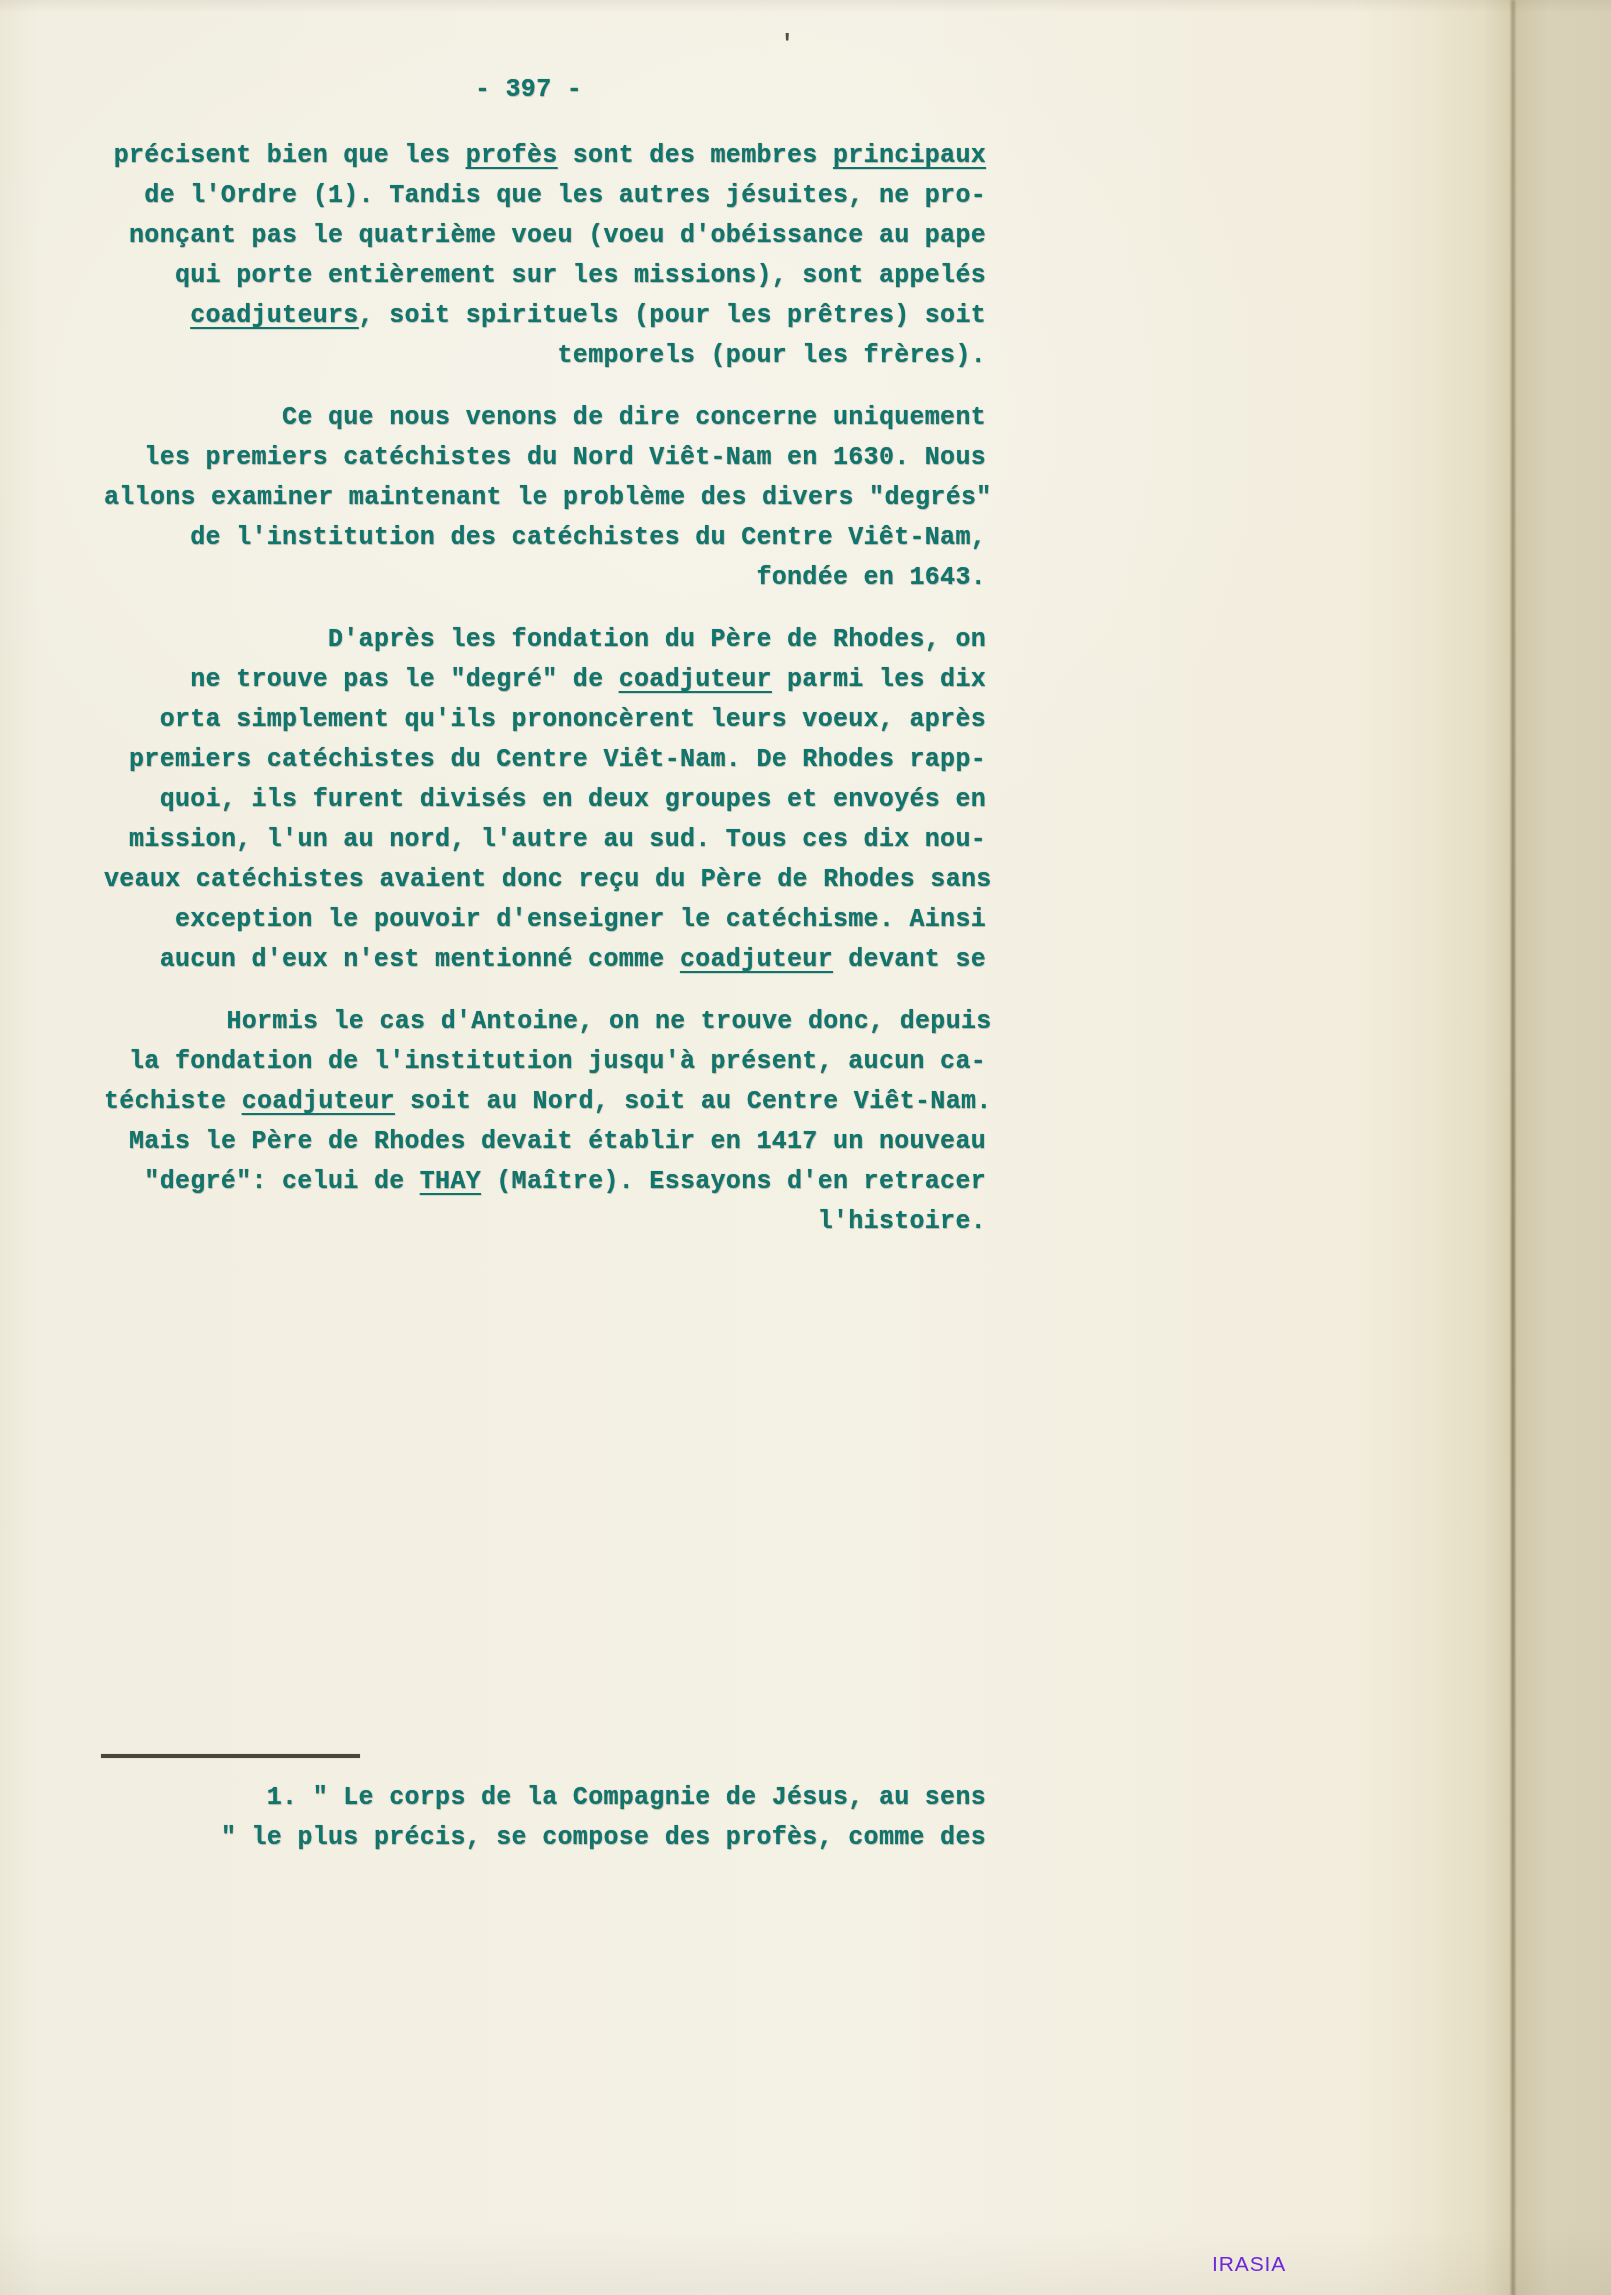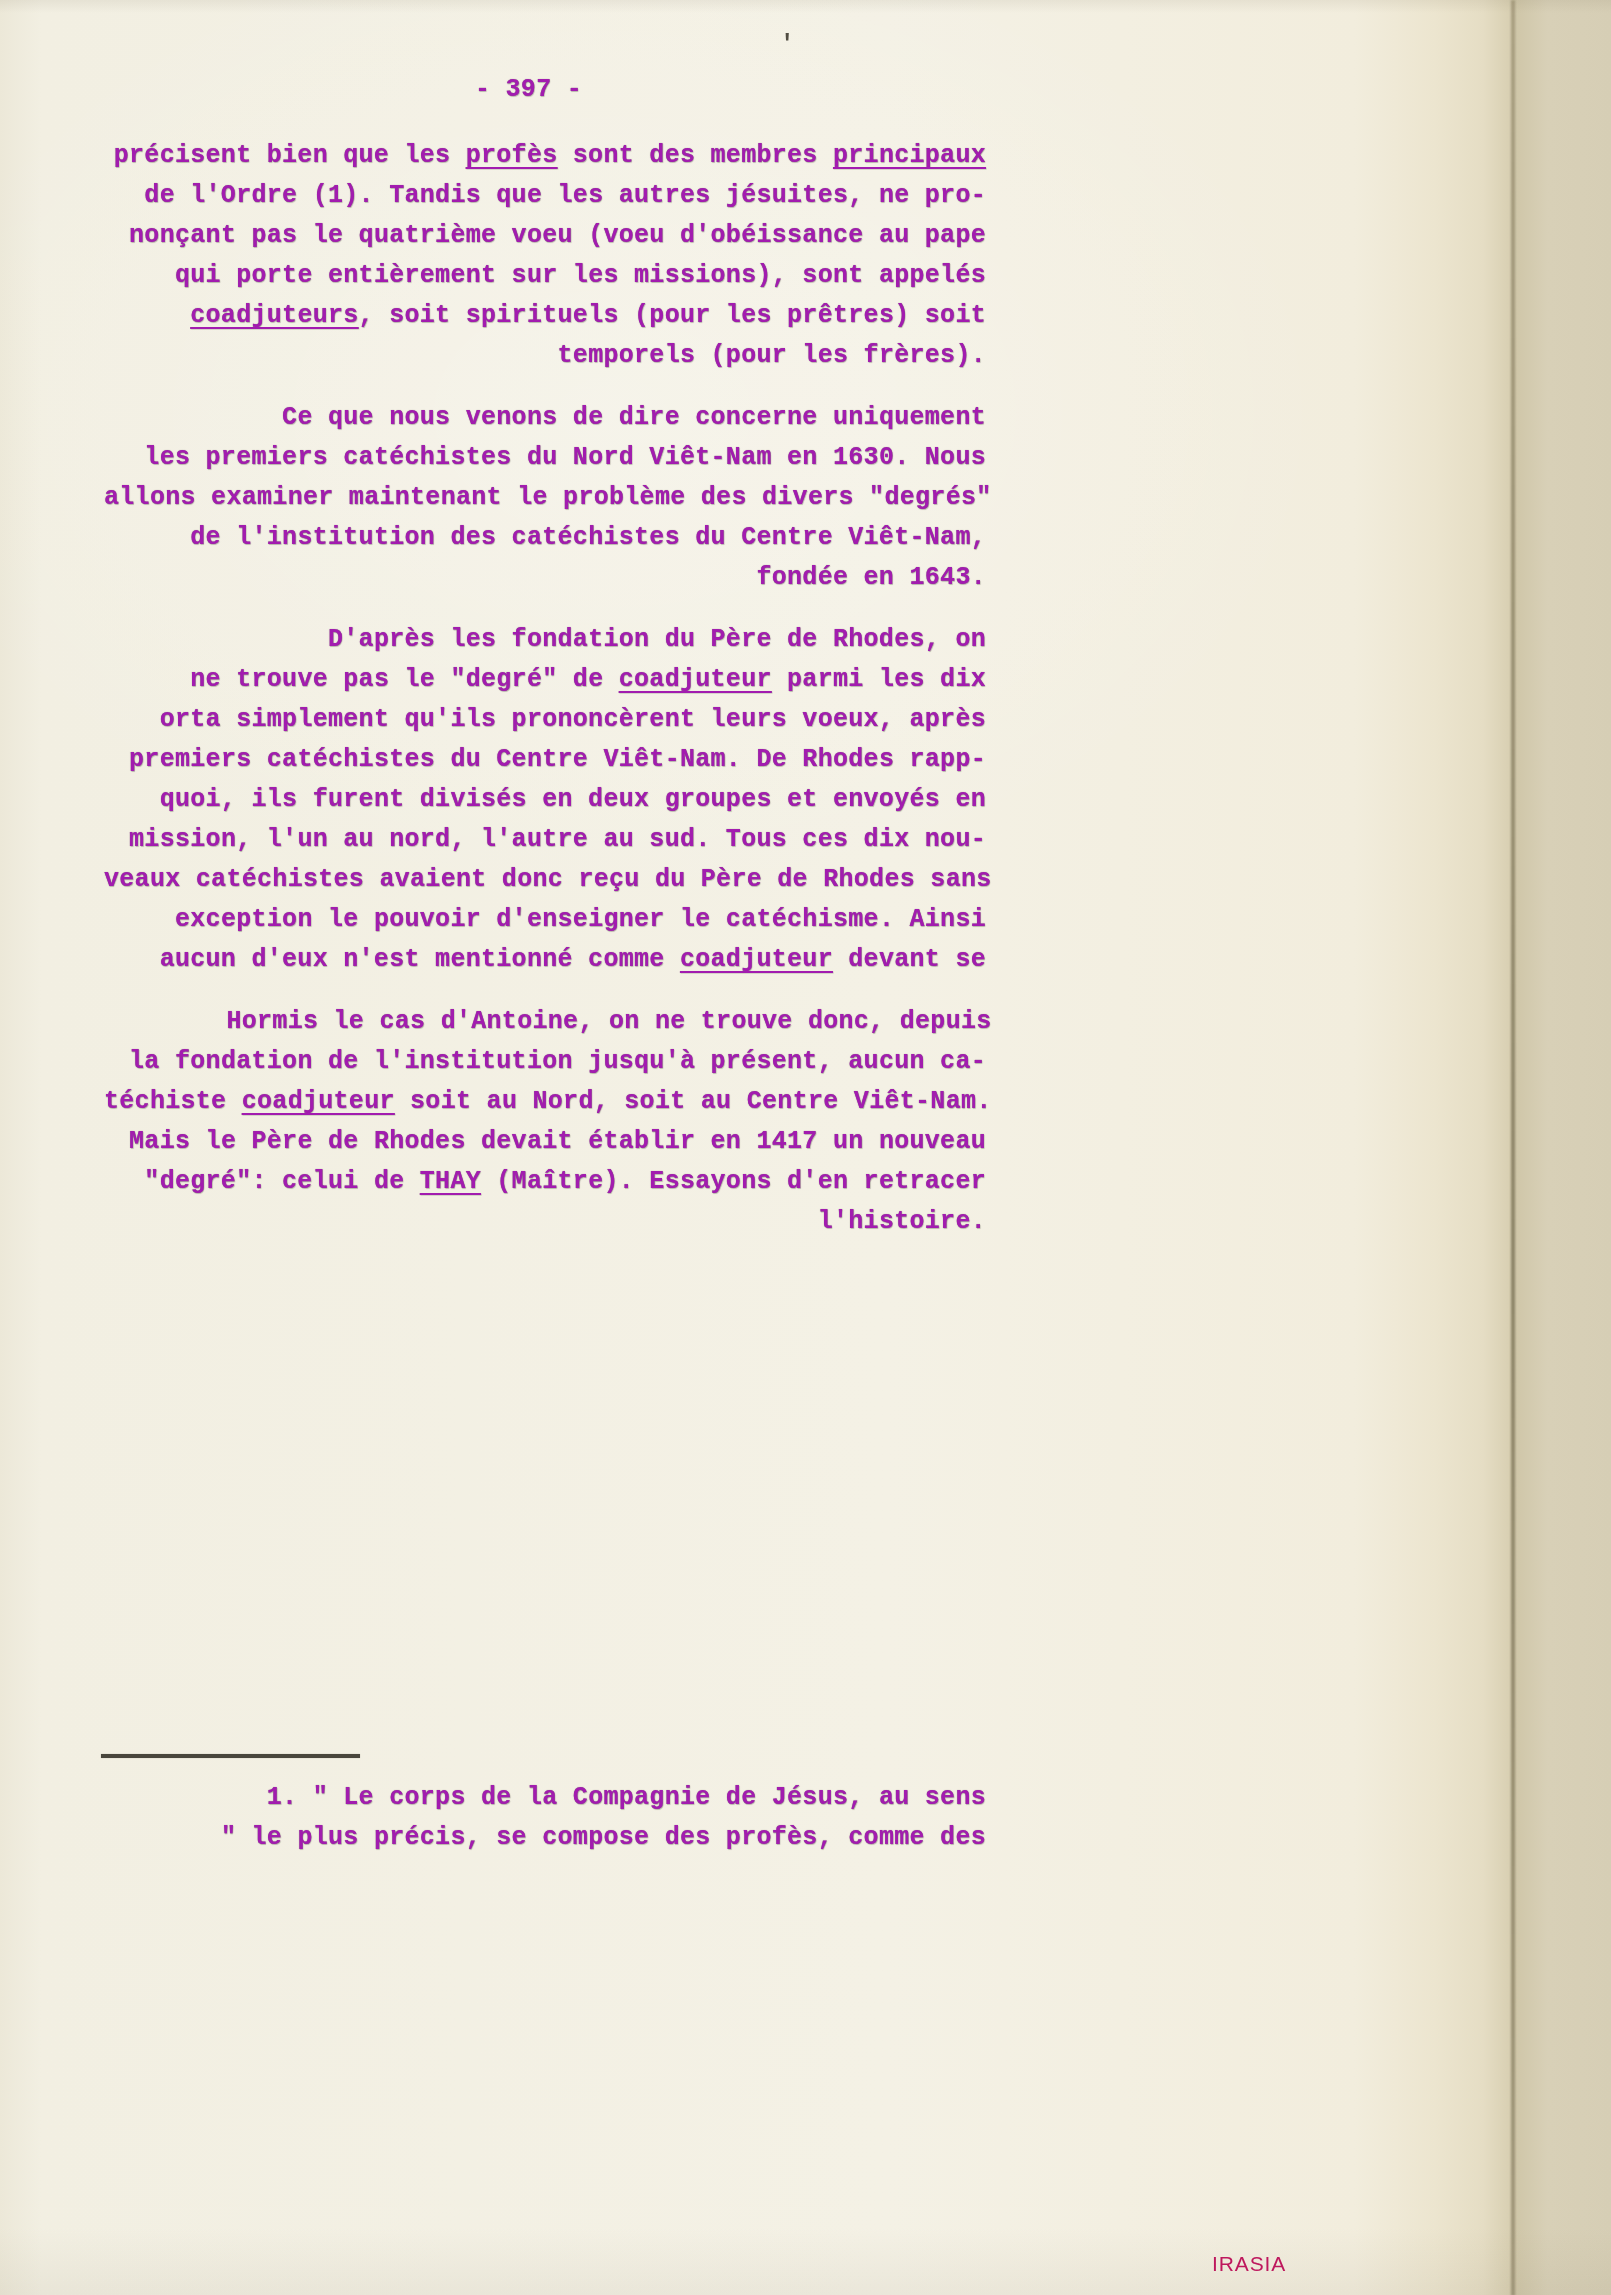--- a/index.html
+++ b/index.html
@@ -25,21 +25,21 @@
   .page-crease {
     position: absolute;
     left: 1511px;
     top: 0;
     bottom: 0;
     width: 3.7px;
     background: linear-gradient(180deg, rgba(118,108,78,0.45), rgba(98,90,62,0.62) 55%, rgba(112,102,74,0.5));
     filter: blur(1.1px);
   }
   .typed {
-    color: #a21caf;
+    color: #0f766e;
     font-size: 25px;
     line-height: 40px;
     font-weight: 700;
     letter-spacing: 0.3px;
     text-shadow: 0 0 0.9px rgba(70,66,56,0.6), 0.6px 0.6px 0.7px rgba(70,66,56,0.28);
   }
   .line {
     white-space: pre;
     text-align: right;
   }
@@ -87,21 +87,21 @@
     color: #514d42;
     font-weight: 700;
   }
   .watermark {
     position: absolute;
     left: 1212px;
     top: 2252px;
     font-family: "Liberation Sans", sans-serif;
     font-size: 21px;
     letter-spacing: 0.9px;
-    color: #be185d;
+    color: #6d28d9;
   }
 </style>
 </head>
 <body>
 
 <div class="paper"></div>
 <div class="page-crease"></div>
 
 <div class="ink-speck">'</div>
 

